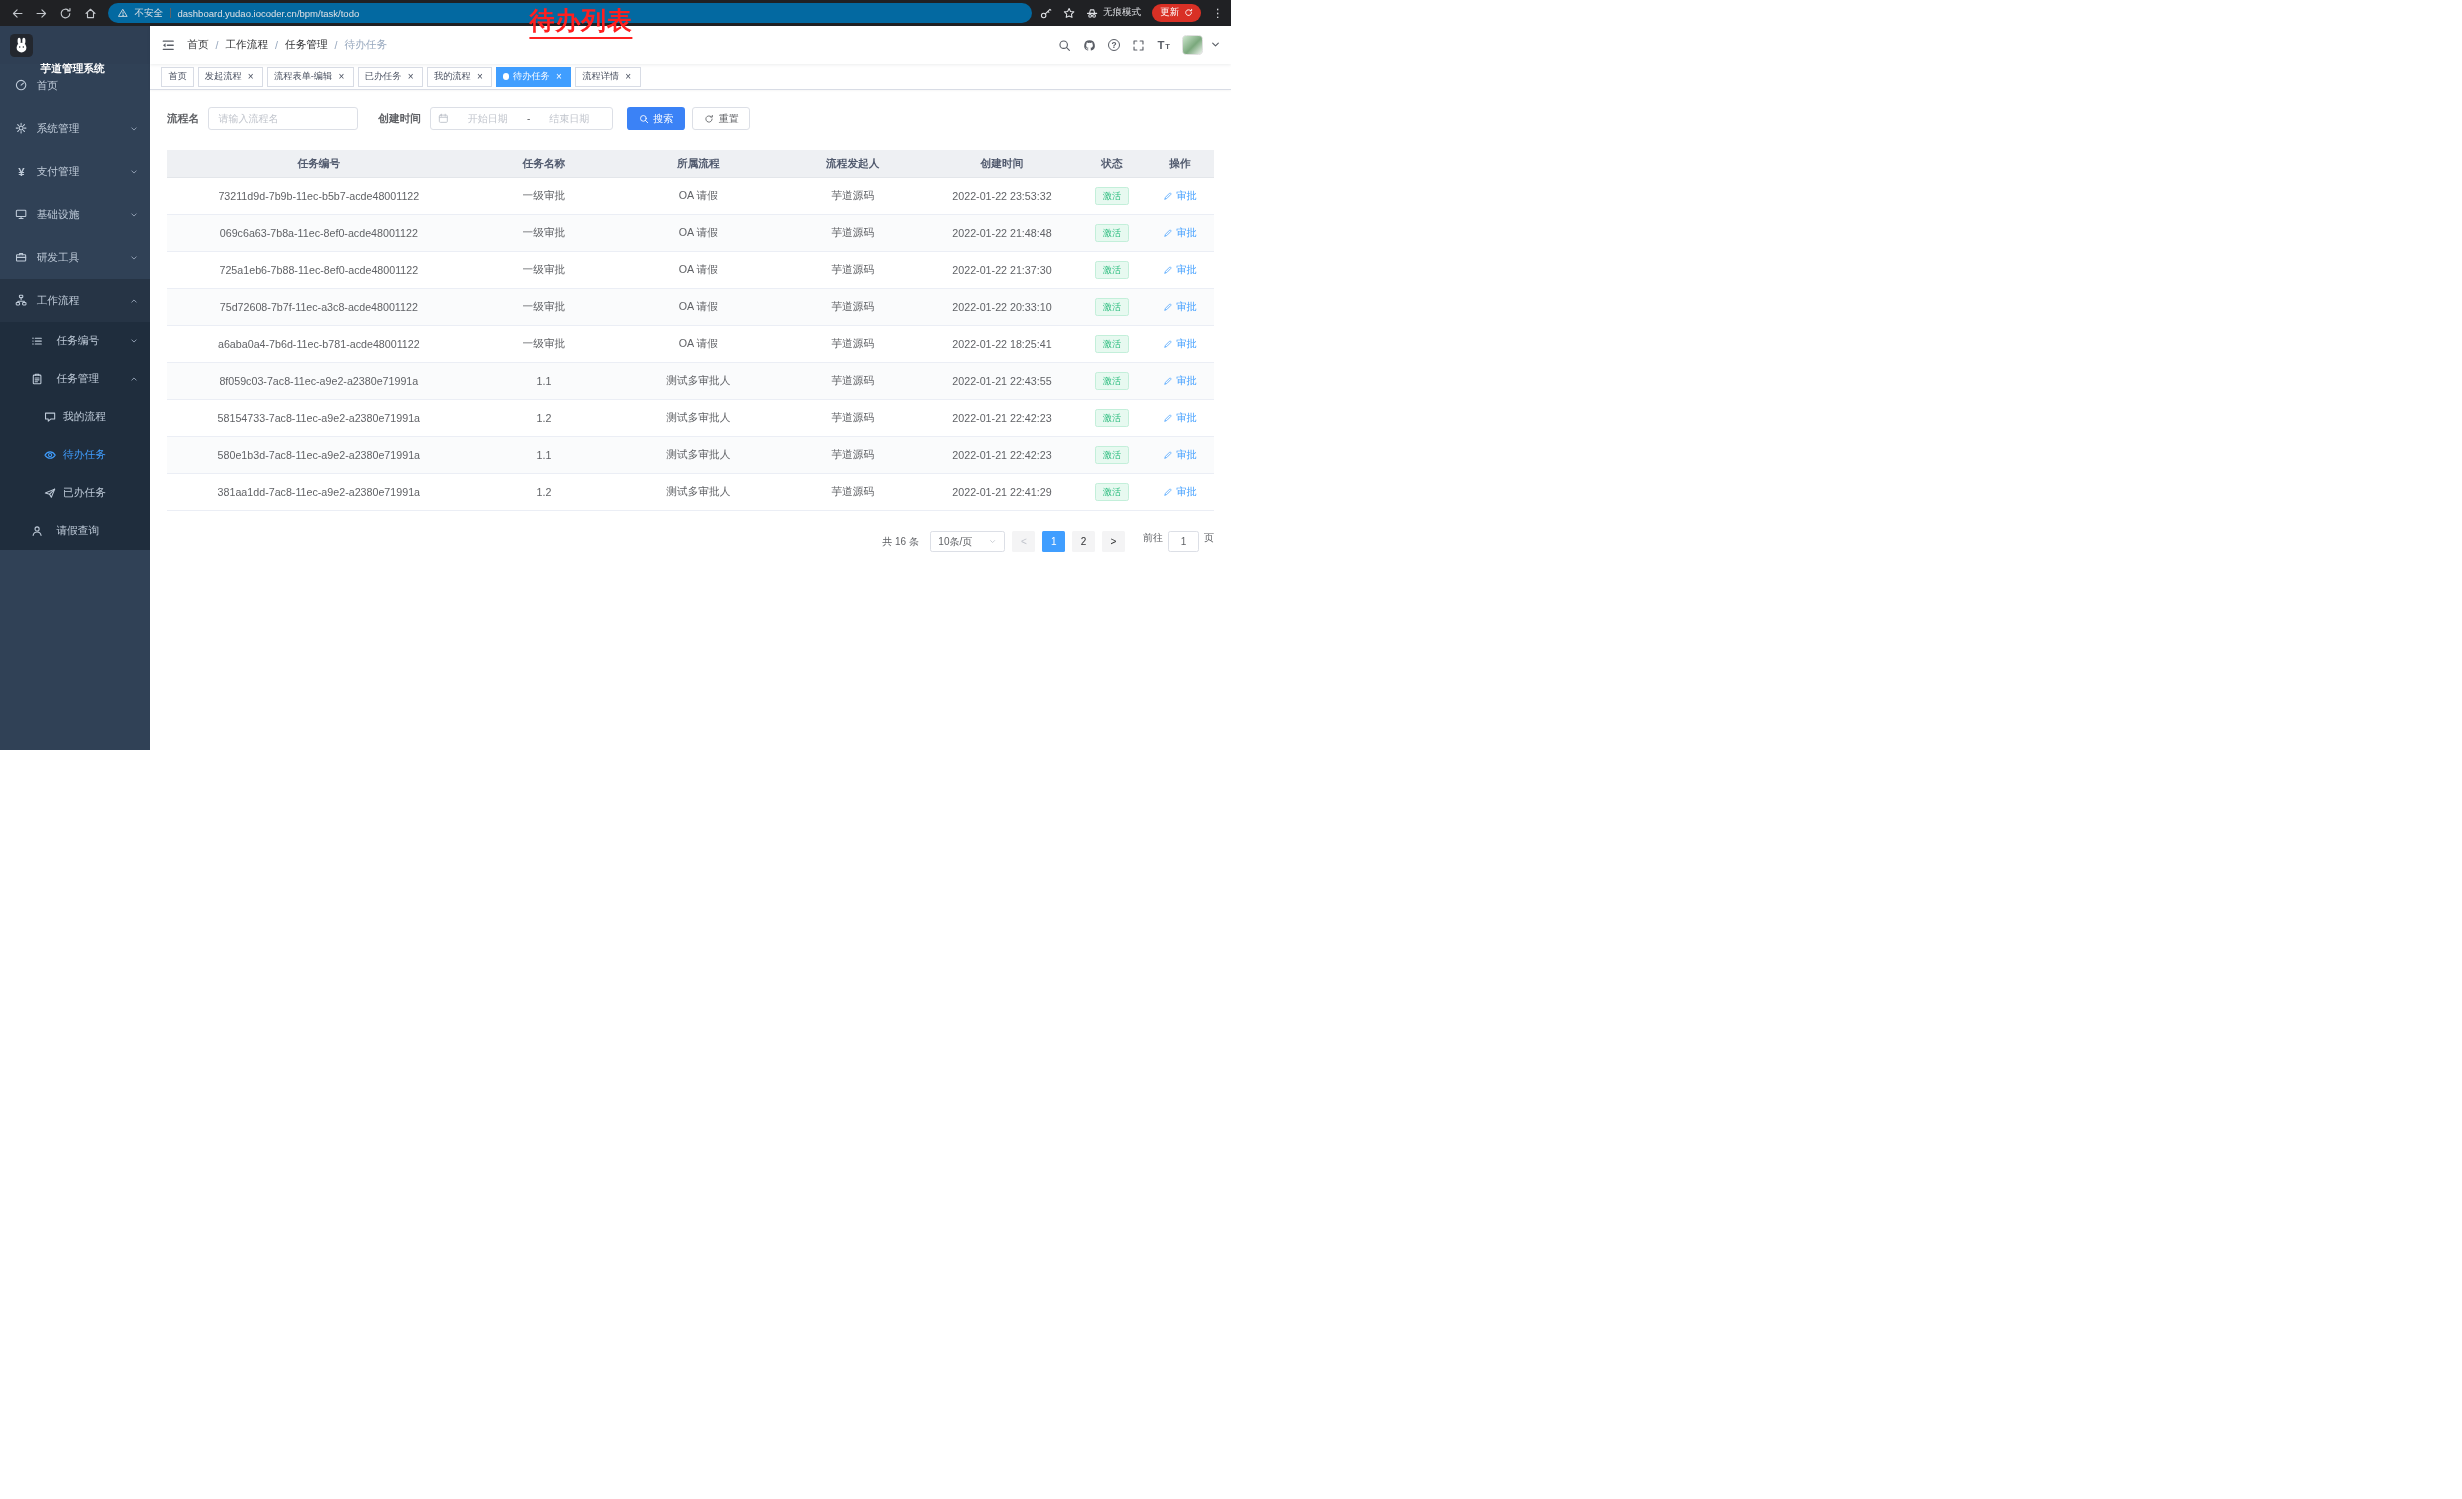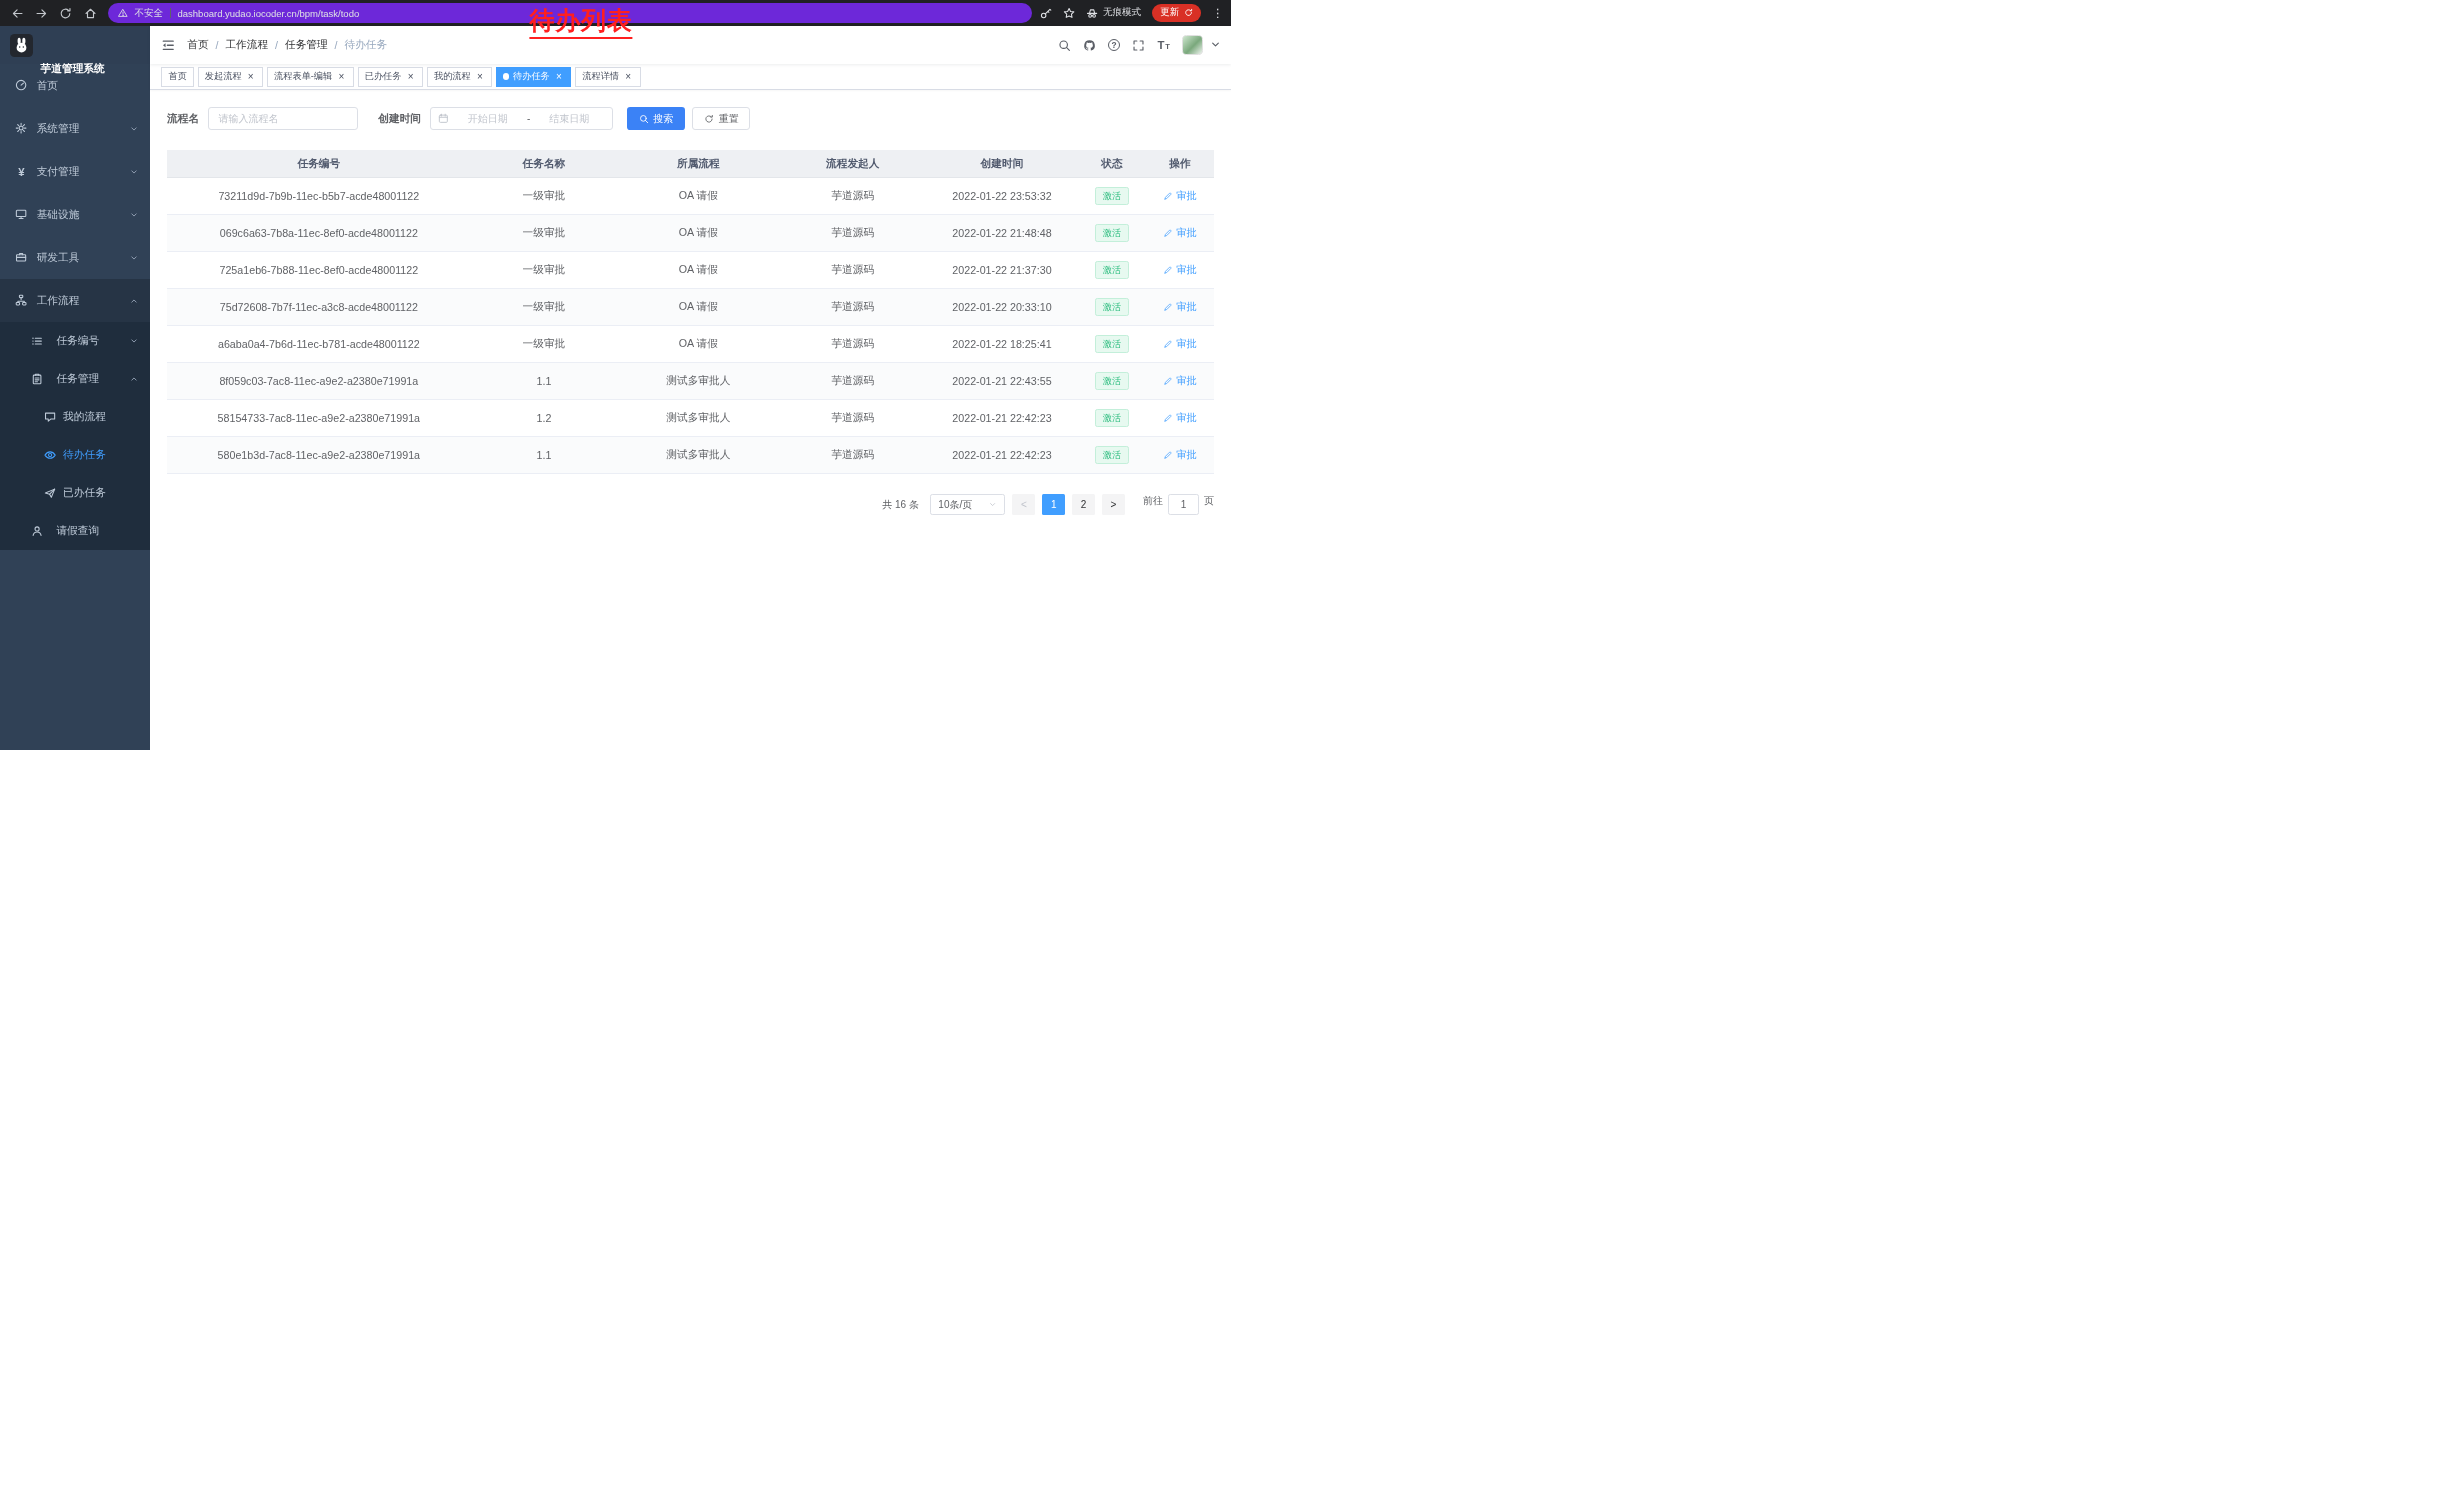--- a/index.html
+++ b/index.html
@@ -4,21 +4,21 @@
 <style>
   *{box-sizing:border-box;margin:0;padding:0;}
   html,body{width:1231px;height:750px;}
   body{font-family:"Liberation Sans","DejaVu Sans",sans-serif;background:#fff;overflow:hidden;position:relative;font-size:10.7px;color:#606266;}
   .ic{width:12.2px;height:12.2px;fill:none;stroke:currentColor;stroke-width:1.4;stroke-linecap:round;stroke-linejoin:round;flex-shrink:0;}
 
   
   .browser-bar{height:26px;background:#202124;display:flex;align-items:center;padding:0 7.6px;gap:7.6px;}
   .bnav{display:flex;align-items:center;gap:11.4px;color:#c2c6cb;padding:0 3.1px;}
   .bnav .ic{width:13px;height:13px;cursor:pointer;}
-  .omnibox{flex:1;min-width:0;height:20px;background:#6d28d9;border-radius:10.7px;display:flex;align-items:center;gap:6.9px;padding:0 10px;color:#dfe1e5;font-size:9.5px;cursor:text;}
+  .omnibox{flex:1;min-width:0;height:20px;background:#0369a1;border-radius:10.7px;display:flex;align-items:center;gap:6.9px;padding:0 10px;color:#dfe1e5;font-size:9.5px;cursor:text;}
   .omni-sep{width:0.8px;height:10px;background:#5f6368;}
   .browser-right{display:flex;align-items:center;gap:10.7px;color:#dfe1e5;}
   .browser-right .ic{width:12.2px;height:12.2px;cursor:pointer;}
   .chip-incognito{display:flex;align-items:center;gap:5.3px;font-size:9.5px;}
   .update-chip{height:18.3px;border-radius:9.2px;background:#d93025;color:#fff;display:flex;align-items:center;gap:4.6px;padding:0 8.4px;font-size:9.5px;cursor:pointer;}
   .update-chip .ic{width:9.2px;height:9.2px;stroke-width:1.6;}
   .kebab{font-size:11.4px;cursor:pointer;letter-spacing:0;}
   .annotation{position:absolute;top:5.3px;left:581px;transform:translateX(-50%);font-size:25px;font-weight:700;color:#ff1f1f;z-index:50;border-bottom:2.3px solid #ff1f1f;line-height:1.25;letter-spacing:0.8px;pointer-events:none;}
 
   
@@ -534,20 +534,36 @@
           <td><span class="tag-success">激活</span></td>
           <td>
             <a class="action-link">
               <svg class="ic" viewBox="0 0 16 16">
                     <path d="M3.2 12.8l.7-2.7 6.6-6.6a1.1 1.1 0 0 1 1.6 0l.4.4a1.1 1.1 0 0 1 0 1.6l-6.6 6.6-2.7.7z"></path>
                   </svg>
               <span>审批</span>
             </a>
           </td>
         </tr>
+            <tr>
+          <td>381aa1dd-7ac8-11ec-a9e2-a2380e71991a</td>
+          <td>1.2</td>
+          <td>测试多审批人</td>
+          <td>芋道源码</td>
+          <td>2022-01-21 22:41:29</td>
+          <td><span class="tag-success">激活</span></td>
+          <td>
+            <a class="action-link">
+              <svg class="ic" viewBox="0 0 16 16">
+                    <path d="M3.2 12.8l.7-2.7 6.6-6.6a1.1 1.1 0 0 1 1.6 0l.4.4a1.1 1.1 0 0 1 0 1.6l-6.6 6.6-2.7.7z"></path>
+                  </svg>
+              <span>审批</span>
+            </a>
+          </td>
+        </tr>
           </tbody>
       </table>
 
       <div class="pagination">
         <span class="pg-total">共 16 条</span>
         <span class="pg-select">
           <span>10条/页</span>
           <svg class="ic" viewBox="0 0 16 16">
               <path d="M4.5 6.2L8 9.7l3.5-3.5"></path>
             </svg>

